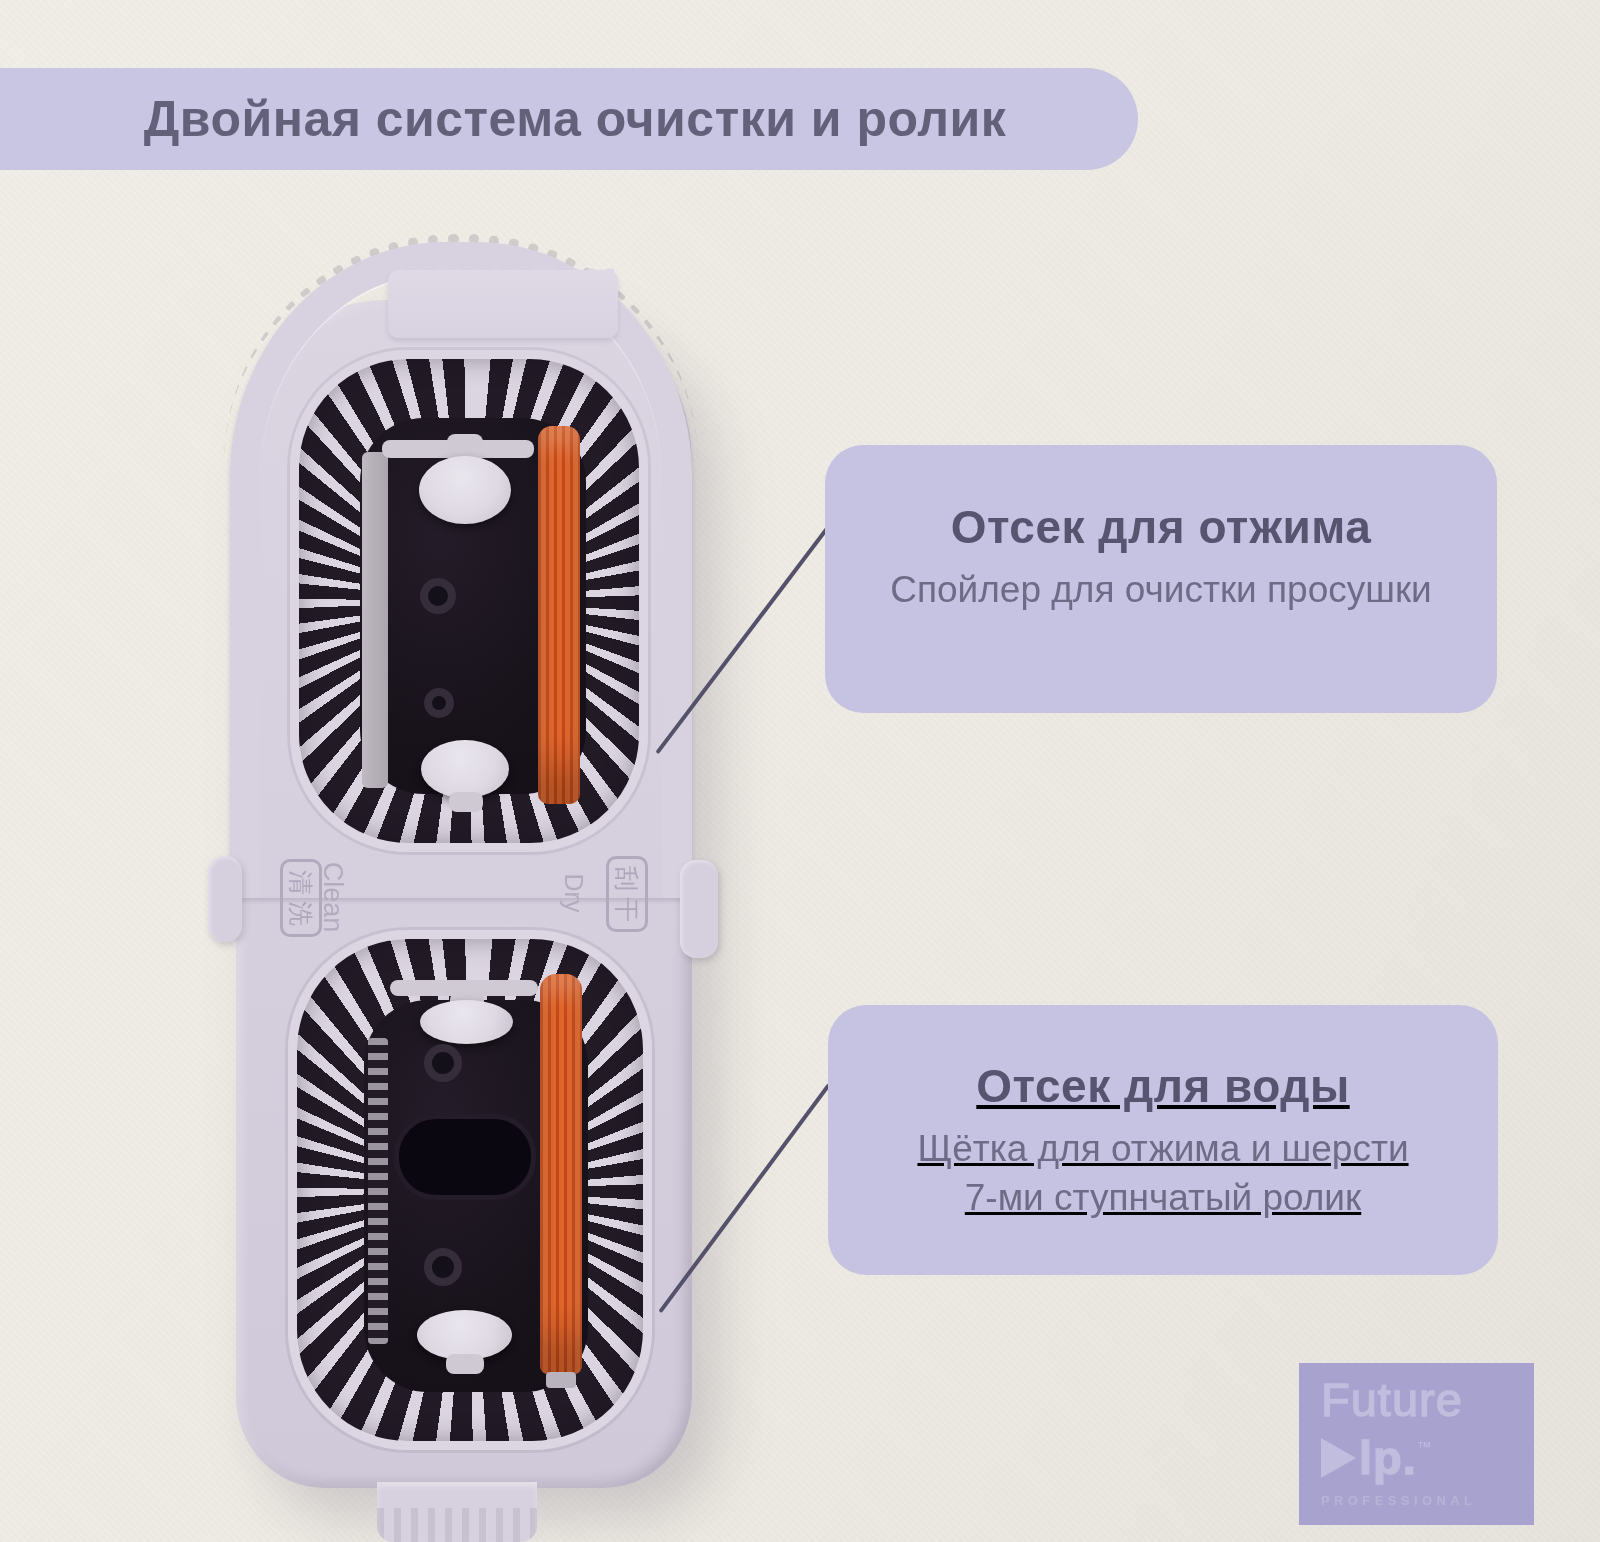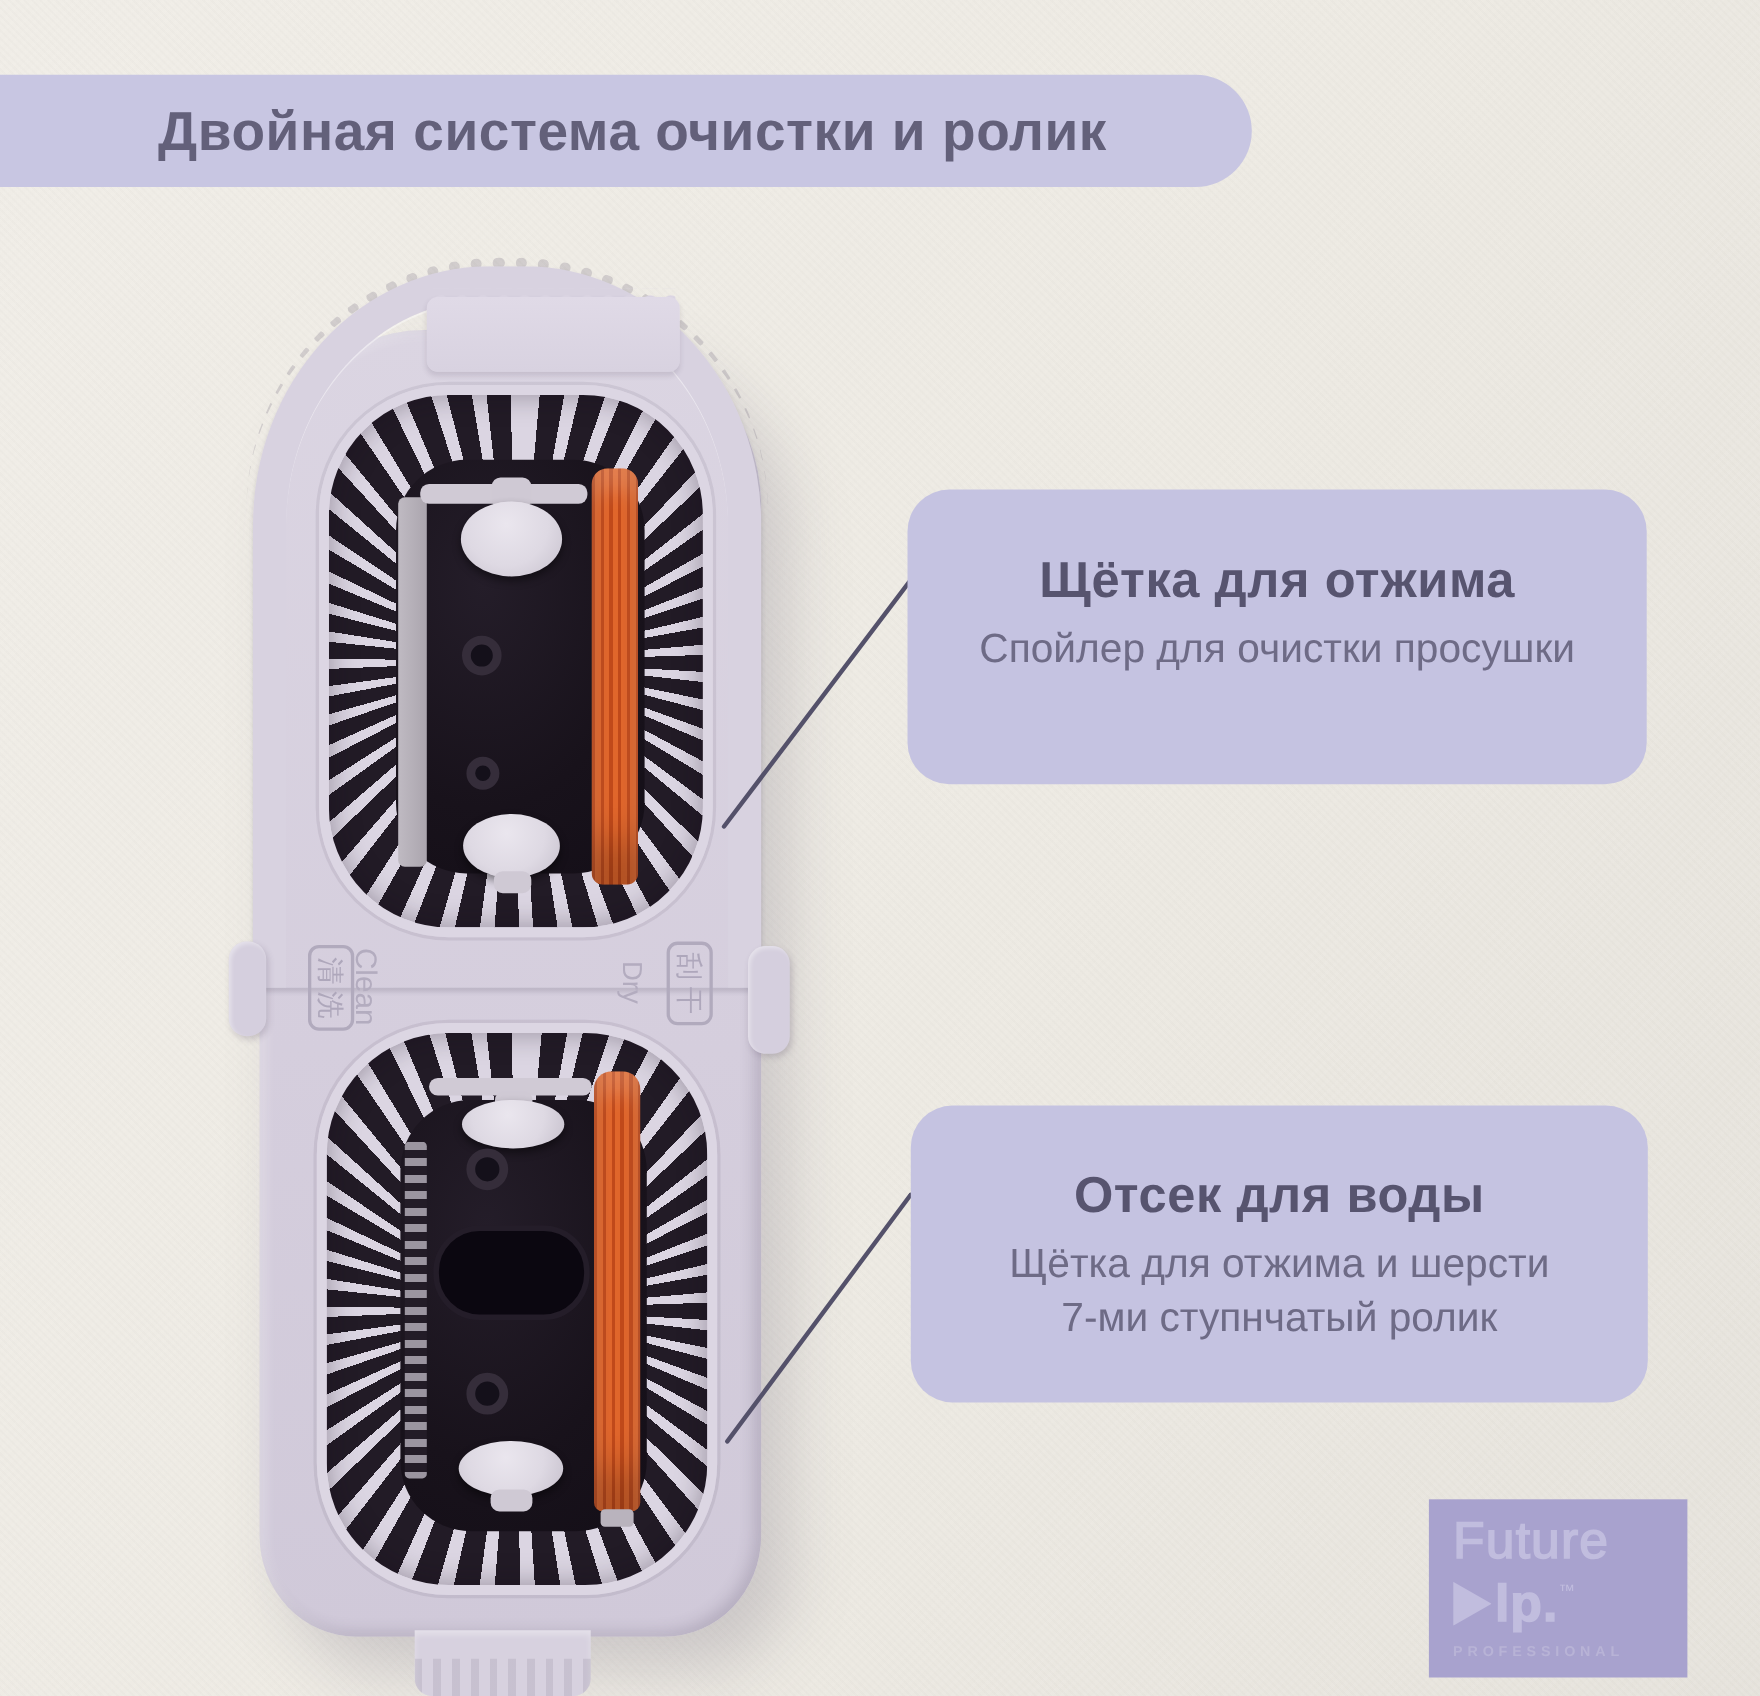--- a/index.html
+++ b/index.html
@@ -112,21 +112,21 @@
   .emboss.rot{transform:rotate(90deg);}
   .cn-box{border:3px solid #b1aabd;border-radius:10px;font-size:25px;letter-spacing:6px;padding-left:6px;}
   .clean-box{left:262px;top:877px;width:78px;height:42px;}
   .clean-text{left:293px;top:881px;width:80px;height:32px;font-size:27px;color:#b3acbf;}
   .dry-text{left:542px;top:878px;width:64px;height:30px;font-size:25px;color:#b3acbf;}
   .dry-box{left:589px;top:873px;width:76px;height:42px;}
   
   .bubble{position:absolute;background:var(--bubble_bg);border-radius:38px;
     display:flex;flex-direction:column;align-items:center;text-align:center;}
   .bubble.b1{left:825px;top:445px;width:672px;height:268px;}
-  .bubble.b2{left:828px;top:1005px;width:670px;height:270px;}
+  .bubble.b2{left:828px;top:1005px;width:670px;height:270px;text-decoration:underline;}
   .bubble .title{font-size:46px;line-height:56px;font-weight:700;color:var(--text_dark);letter-spacing:0.5px;}
   .bubble.b1 .title{margin-top:54px;}
   .bubble.b2 .title{margin-top:53px;}
   .bubble .body{margin-top:10px;font-size:37px;line-height:49px;font-weight:400;color:var(--text_body);}
   .leader{position:absolute;background:var(--leader);height:4px;border-radius:2px;}
   .leader.h1{left:826px;top:525px;width:86px;}
   .leader.h2{left:826px;top:1084px;width:86px;}
   .leader.d1{left:657px;top:751px;width:283px;transform:rotate(-52.87deg);transform-origin:0 50%;}
   .leader.d2{left:660px;top:1310px;width:282px;transform:rotate(-53.37deg);transform-origin:0 50%;}
   
@@ -191,21 +191,21 @@
     <div class="hub h2b"></div>
 
     <div class="bottom-tab">
       <div class="bottom-tab-ribs"></div>
     </div>
   </div>
 
   <div class="leader d1"></div>
   <div class="leader h1"></div>
   <div class="bubble b1">
-    <div class="title">Щётка для отжима</div>
+    <div class="title">Отсек для отжима</div>
     <div class="body">
       <div>Спойлер для очистки просушки</div>
     </div>
   </div>
 
   <div class="leader d2"></div>
   <div class="leader h2"></div>
   <div class="bubble b2">
     <div class="title">Отсек для воды</div>
     <div class="body">

